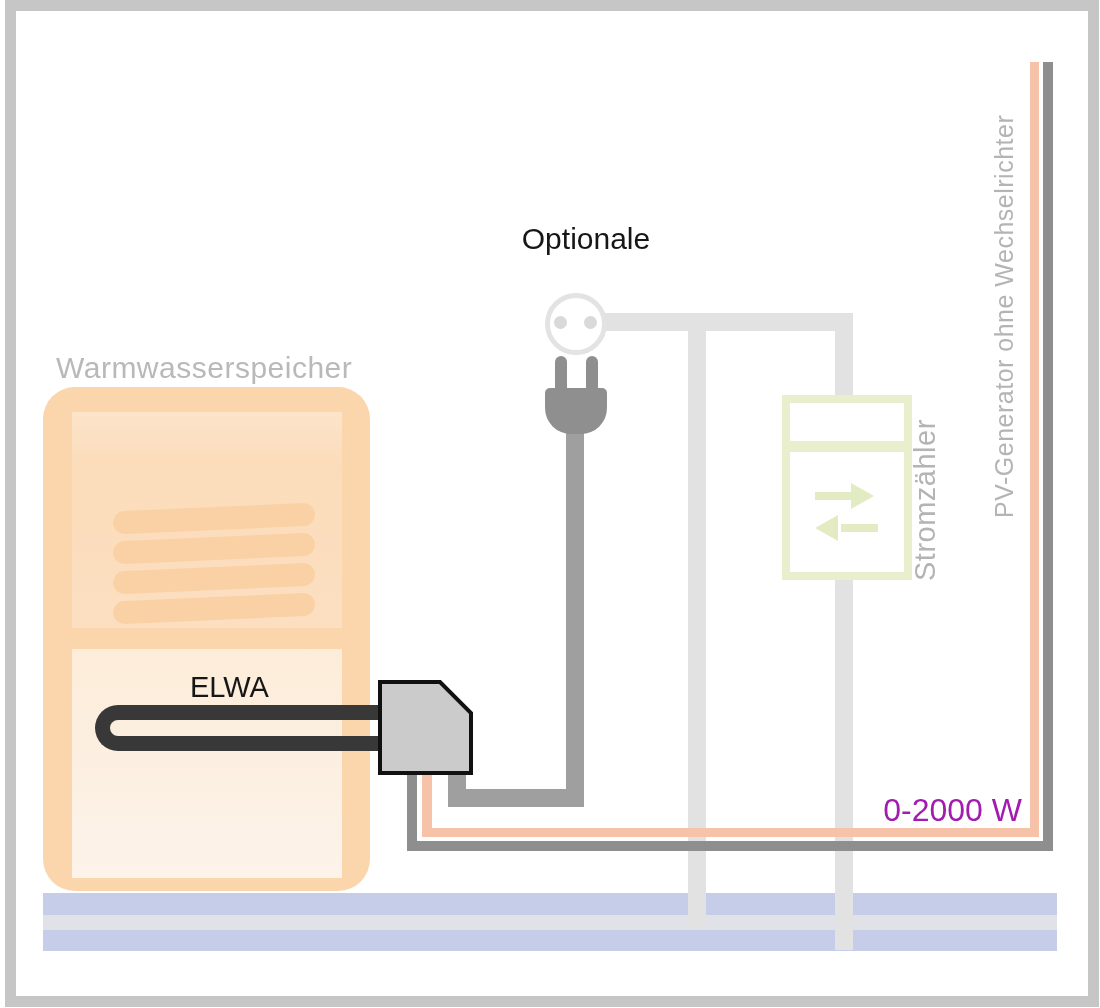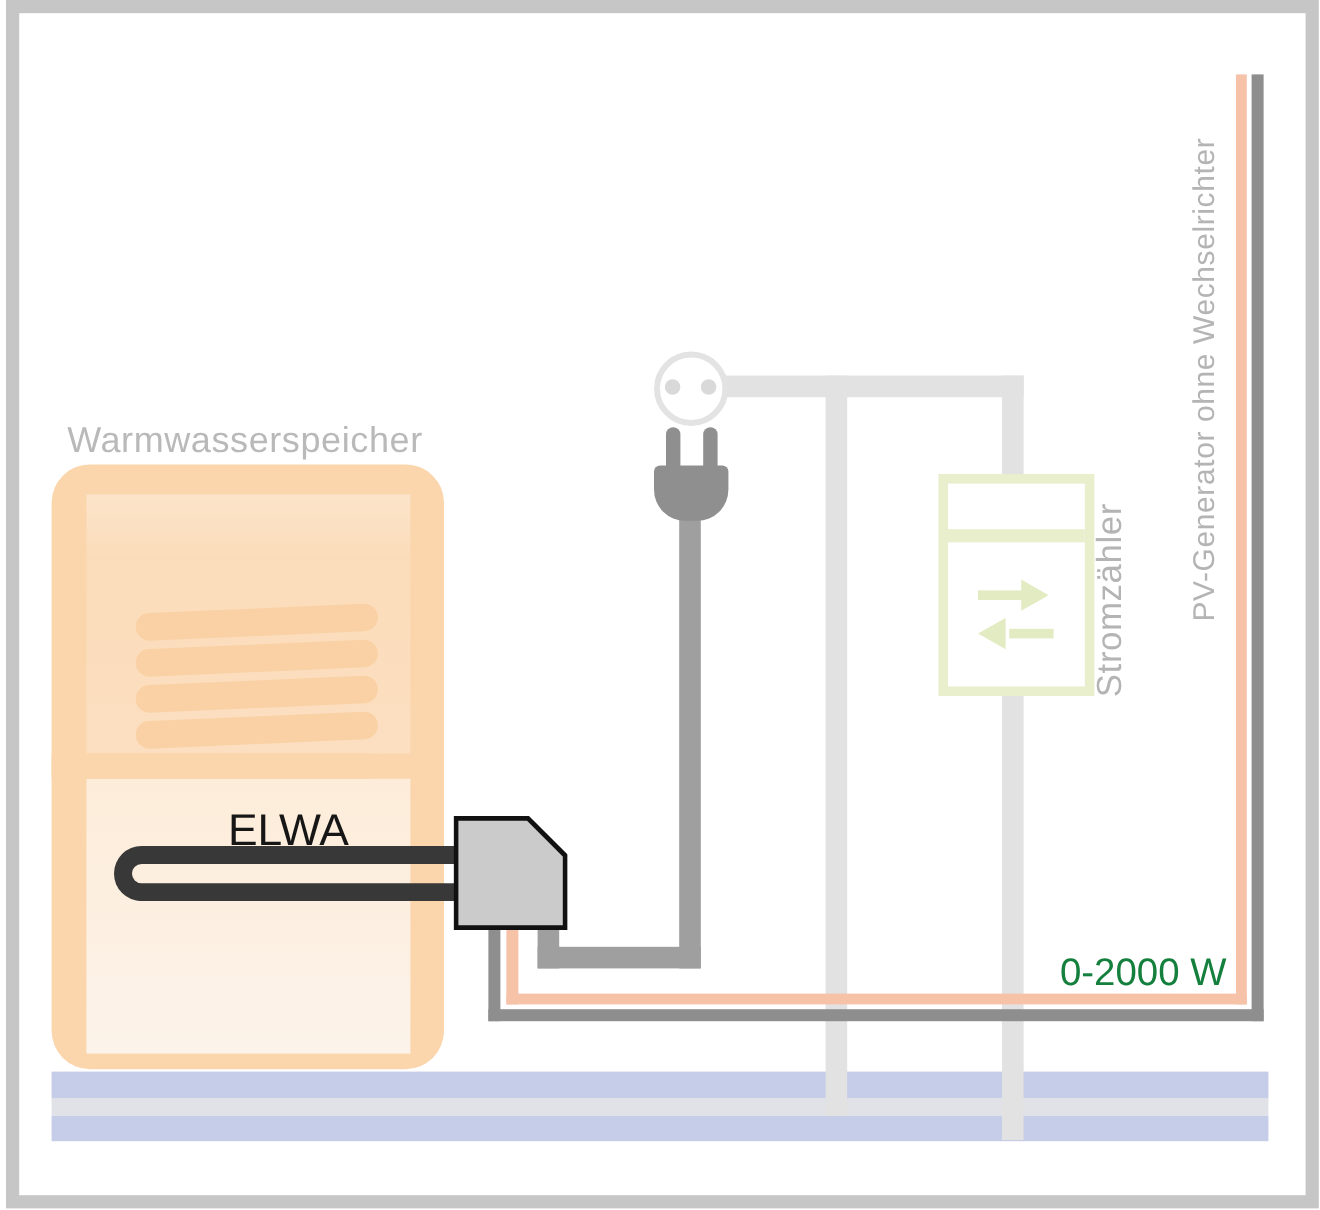--- a/index.html
+++ b/index.html
@@ -60,22 +60,22 @@
     border-bottom:13px solid transparent;border-right:23px solid #e3ebc3;}
   #arrow-l-shaft{left:841px;top:524px;width:37px;height:8px;background:#e3ebc3;}
   
   #u-tube{left:95px;top:705px;width:292px;height:46px;border:15px solid #383838;border-right:none;
     border-radius:23px 0 0 23px;box-sizing:border-box;}
   #elwa-device{left:378px;top:680px;width:95px;height:95px;}
   
   .txt{color:#111;white-space:nowrap;}
   #tank-label{left:56px;top:351px;font-size:30px;color:#b9b9b9;letter-spacing:0.5px;}
   #optional-label{left:336px;top:222px;width:500px;text-align:center;font-size:30px;line-height:34px;color:#161616;}
-  #elwa-label{left:190px;top:671px;font-size:37px;color:#161616;}
-  #power-label{left:822px;top:792px;width:200px;text-align:right;font-size:32px;color:#15803d;}
+  #elwa-label{left:190px;top:671px;font-size:29px;color:#161616;}
+  #power-label{left:822px;top:792px;width:200px;text-align:right;font-size:32px;color:#a21caf;}
   .vtext{writing-mode:vertical-rl;transform:rotate(180deg);color:#b4b4b4;white-space:nowrap;letter-spacing:0.5px;}
   #meter-label{left:909px;top:399px;width:34px;height:182px;font-size:29px;}
   #pv-label{left:990px;top:80px;width:34px;height:438px;font-size:25px;}
 </style>
 </head>
 <body>
 
 <div id="canvas">
 
   <div class="abs" id="tank"></div>
@@ -123,20 +123,21 @@
   <div class="abs" id="arrow-l-head"></div>
   <div class="abs" id="arrow-l-shaft"></div>
 
   <div class="abs" id="u-tube"></div>
   <svg class="abs" id="elwa-device" viewBox="0 0 95 95">
     <polygon points="2,2 62,2 93,33 93,93 2,93" fill="#cbcbcb" stroke="#111111" stroke-width="4"></polygon>
   </svg>
 
   <div class="abs txt" id="tank-label">Warmwasserspeicher</div>
   <div class="abs txt" id="optional-label">
+    <div>Optionale</div>
   </div>
   <div class="abs txt" id="elwa-label">ELWA</div>
   <div class="abs txt" id="power-label">0-2000 W</div>
   <div class="abs vtext" id="meter-label">Stromzähler</div>
   <div class="abs vtext" id="pv-label">PV-Generator ohne Wechselrichter</div>
 
   <div class="abs" id="frame"></div>
 
 </div>
 

